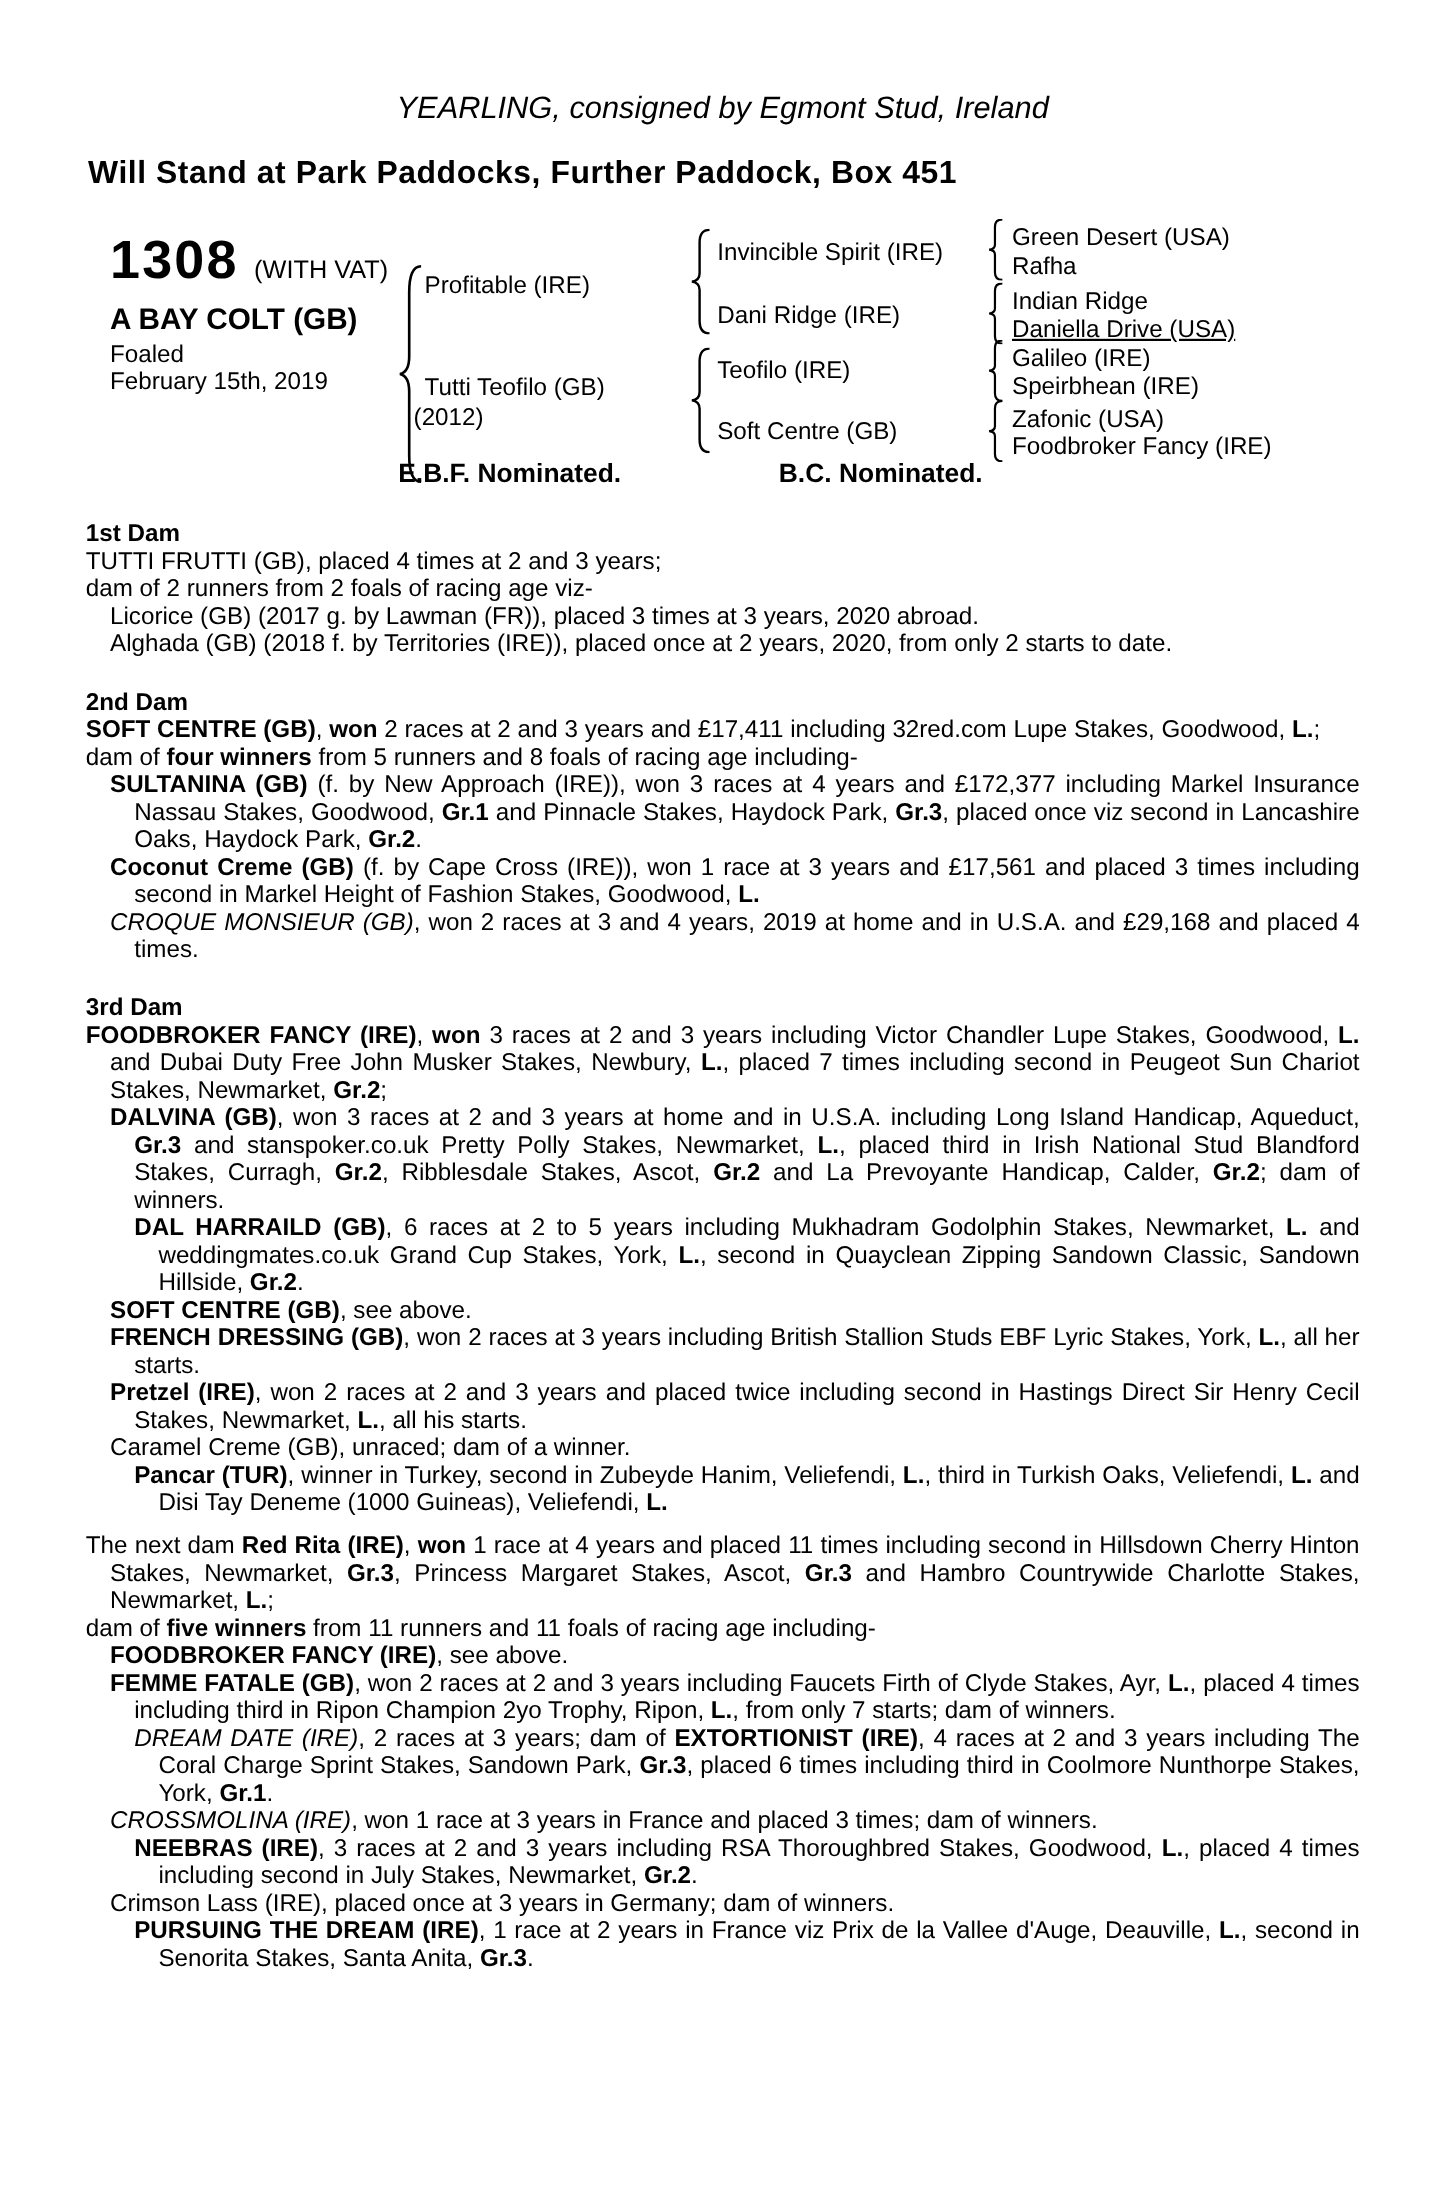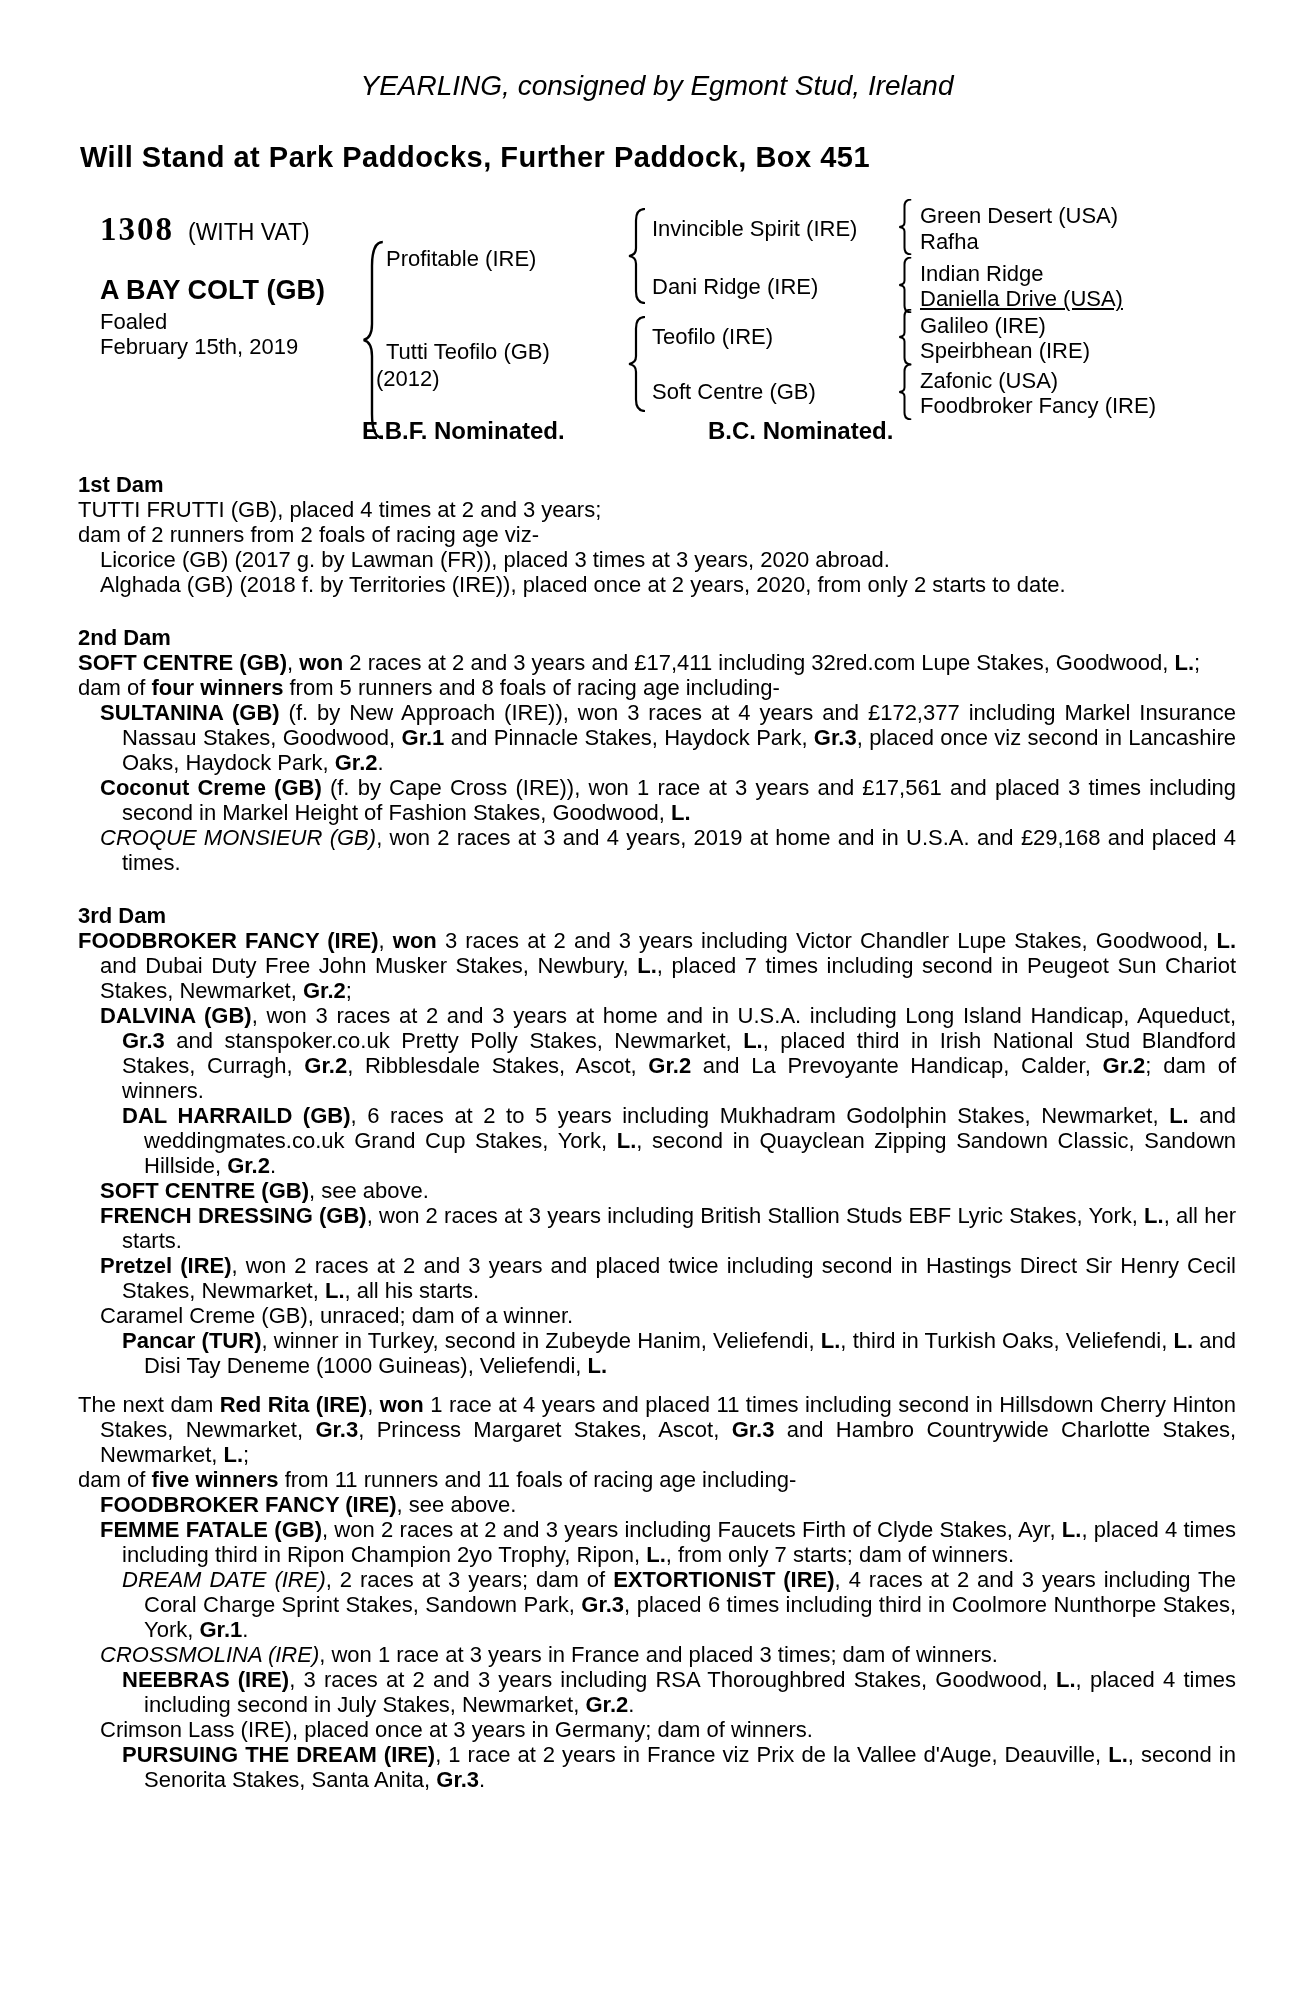--- a/index.html
+++ b/index.html
@@ -4,28 +4,28 @@
 <style>
   html,body{margin:0;padding:0;background:#e8e8e8;}
   .page{
     position:relative;width:1314px;height:2000px;margin:0 auto;
     background:#ffffff;color:#000;
     font-family:"Liberation Sans", sans-serif;
     overflow:hidden;
   }
   .abs{position:absolute;white-space:nowrap;}
   .header-italic{
-    top:72px;left:0;width:1314px;text-align:center;
+    top:84px;left:0;width:1314px;text-align:center;
     font-style:italic;font-size:28px;line-height:1;
   }
   .stand-line{
     top:143px;left:80px;font-weight:bold;font-size:29px;line-height:1;letter-spacing:0.5px;
   }
   .lot-row{top:213px;left:100px;display:flex;align-items:baseline;gap:14px;}
-  .lot-number{font-weight:bold;font-size:33px;line-height:1;letter-spacing:2px;font-family:Liberation Serif, serif;}
+  .lot-number{font-weight:bold;font-size:49px;line-height:1;letter-spacing:2px;}
   .vat-note{font-size:23px;line-height:1;text-align:right;}
   .colt-title{top:277px;left:100px;font-weight:bold;font-size:27px;line-height:1;}
   .foaled-block{top:309px;left:100px;font-size:22px;line-height:25px;white-space:nowrap;position:absolute;}
   .ped{font-size:22px;line-height:25px;}
   .brace{position:absolute;}
   .nominated{font-weight:bold;font-size:24px;line-height:1;}
 
   .catalog-body{
     position:absolute;left:78px;top:472px;width:1158px;
     font-size:22px;line-height:25px;

